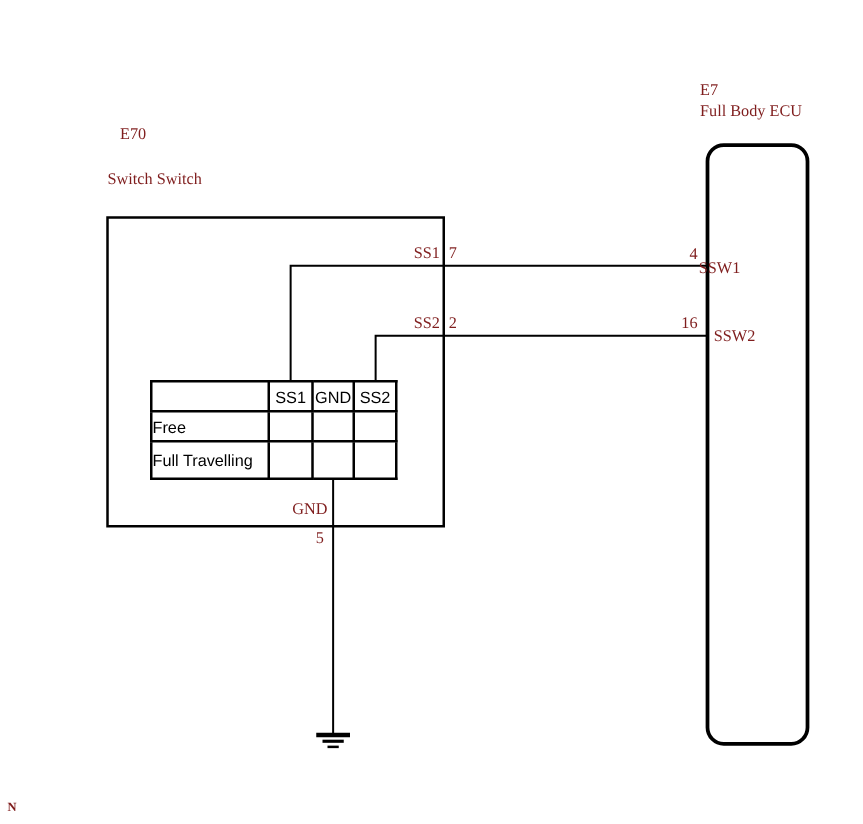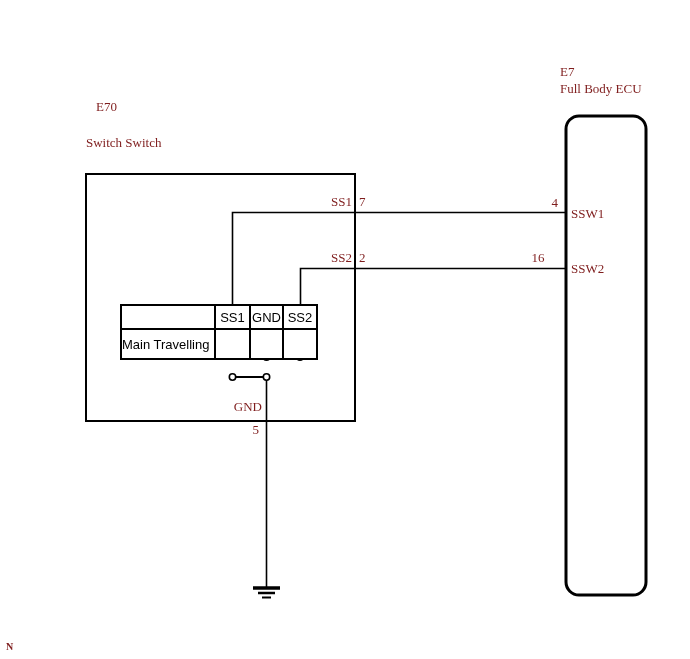--- a/index.html
+++ b/index.html
@@ -92,37 +92,43 @@
   <div class="lbl r" style="left:292px;top:194px;width:60px;">SS1</div>
   <div class="lbl" style="left:359px;top:194px;">7</div>
 
   <div class="lbl r" style="left:292px;top:250px;width:60px;">SS2</div>
   <div class="lbl" style="left:359px;top:250px;">2</div>
 
   <div class="lbl r" style="left:202px;top:399px;width:60px;">GND</div>
   <div class="lbl r" style="left:219px;top:422px;width:40px;">5</div>
 
   <div class="lbl r" style="left:518px;top:195px;width:40px;">4</div>
-  <div class="lbl" style="left:571px;top:206px;text-align:right;">SSW1</div>
+  <div class="lbl" style="left:559px;top:206px;text-align:right;">SSW1</div>
 
-  <div class="lbl r" style="left:518px;top:250px;width:40px;text-align:center;">16</div>
+  <div class="lbl r" style="left:518px;top:250px;width:40px;">16</div>
   <div class="lbl" style="left:571px;top:261px;text-align:right;">SSW2</div>
 
   <table class="state">
     <thead>
       <tr class="h22">
         <th class="c0"></th>
         <th class="c1">SS1</th>
         <th class="c2">GND</th>
         <th class="c3">SS2</th>
       </tr>
     </thead>
     <tbody>
+      <tr class="h22">
+        <td class="c0 rowlabel">Free</td>
+        <td class="c1"></td>
+        <td class="c2"></td>
+        <td class="c3"></td>
+      </tr>
       <tr class="h28">
-        <td class="c0 rowlabel">Main Travelling</td>
+        <td class="c0 rowlabel">Full Travelling</td>
         <td class="c1"></td>
         <td class="c2"></td>
         <td class="c3"></td>
       </tr>
     </tbody>
   </table>
 
   <div class="lbl note" style="left:6px;top:639px;">N</div>
 
 </div>

